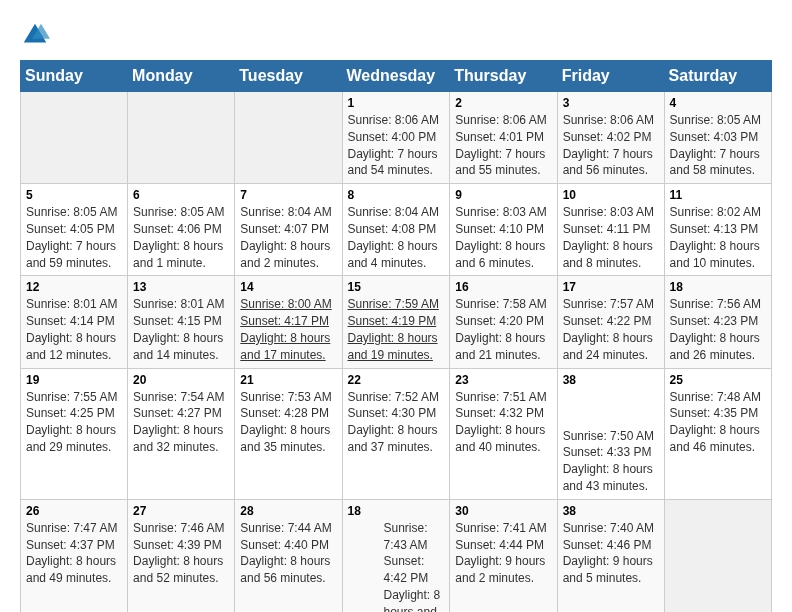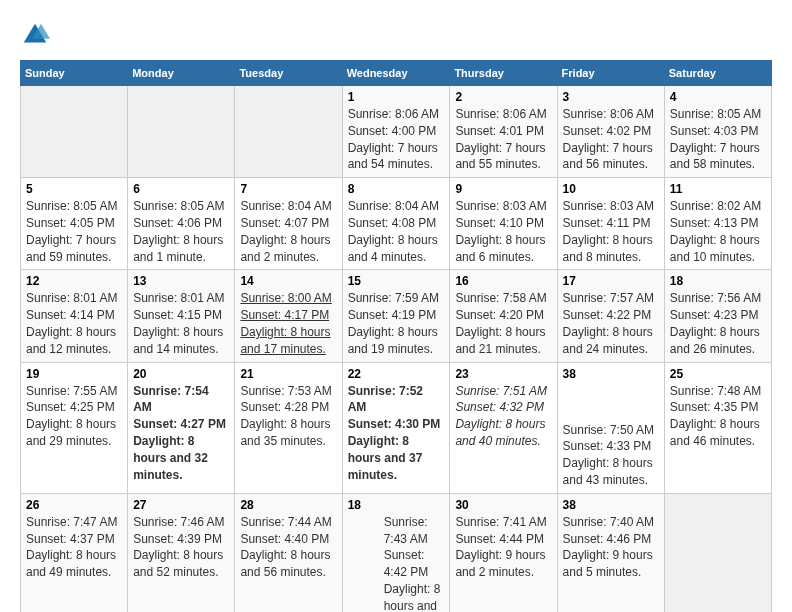--- a/index.html
+++ b/index.html
@@ -50,21 +50,21 @@
     table {
       width: 100%;
       border-collapse: collapse;
       font-size: 11px;
     }
     thead tr th {
       background-color: #2e6da4;
       color: #fff;
       padding: 6px 4px;
       text-align: left;
-      font-size: 11px;
+      font-size: 16px;
       border: 1px solid #2e6da4;
     }
     tbody tr td {
       border: 1px solid #ccc;
       padding: 4px 5px;
       vertical-align: top;
       min-height: 80px;
       width: 108px;
     }
     tbody tr:nth-child(odd) td {
@@ -208,21 +208,21 @@
 Daylight: 8 hours and 14 minutes.</div>
         </td>
         <td>
           <span class="day-number">14</span>
           <div class="day-info" style="white-space: pre-line; text-decoration: underline;">Sunrise: 8:00 AM
 Sunset: 4:17 PM
 Daylight: 8 hours and 17 minutes.</div>
         </td>
         <td>
           <span class="day-number">15</span>
-          <div class="day-info" style="white-space: pre-line;">Sunrise: 7:59 AM
+          <div class="day-info" style="white-space: pre-line; text-decoration: underline;">Sunrise: 7:59 AM
 Sunset: 4:19 PM
 Daylight: 8 hours and 19 minutes.</div>
         </td>
         <td>
           <span class="day-number">16</span>
           <div class="day-info" style="white-space: pre-line;">Sunrise: 7:58 AM
 Sunset: 4:20 PM
 Daylight: 8 hours and 21 minutes.</div>
         </td>
         <td>
@@ -240,39 +240,39 @@
       </tr>
       <tr>
         <td>
           <span class="day-number">19</span>
           <div class="day-info" style="white-space: pre-line;">Sunrise: 7:55 AM
 Sunset: 4:25 PM
 Daylight: 8 hours and 29 minutes.</div>
         </td>
         <td>
           <span class="day-number">20</span>
-          <div class="day-info" style="white-space: pre-line; font-weight: bold;">Sunrise: 7:54 AM
+          <div class="day-info" style="white-space: pre-line;">Sunrise: 7:54 AM
 Sunset: 4:27 PM
 Daylight: 8 hours and 32 minutes.</div>
         </td>
         <td>
           <span class="day-number">21</span>
           <div class="day-info" style="white-space: pre-line;">Sunrise: 7:53 AM
 Sunset: 4:28 PM
 Daylight: 8 hours and 35 minutes.</div>
         </td>
         <td>
           <span class="day-number">22</span>
-          <div class="day-info" style="white-space: pre-line; font-weight: bold;">Sunrise: 7:52 AM
+          <div class="day-info" style="white-space: pre-line;">Sunrise: 7:52 AM
 Sunset: 4:30 PM
 Daylight: 8 hours and 37 minutes.</div>
         </td>
         <td>
           <span class="day-number">23</span>
-          <div class="day-info" style="white-space: pre-line; font-style: italic;">Sunrise: 7:51 AM
+          <div class="day-info" style="white-space: pre-line;">Sunrise: 7:51 AM
 Sunset: 4:32 PM
 Daylight: 8 hours and 40 minutes.</div>
         </td>
         <td>
           <span class="day-number">38</span>
           <div class="day-info" style="white-space: pre-line; margin-top: 41px;">Sunrise: 7:50 AM
 Sunset: 4:33 PM
 Daylight: 8 hours and 43 minutes.</div>
         </td>
         <td>

